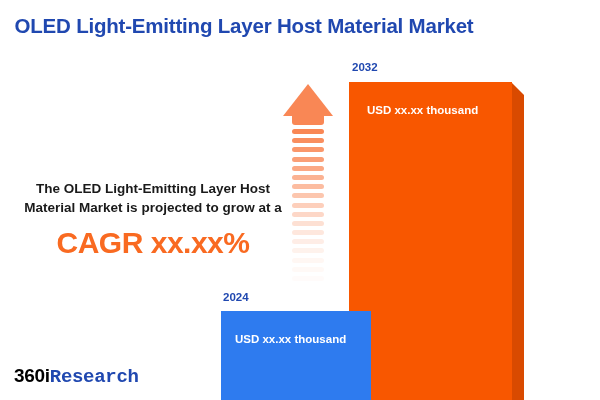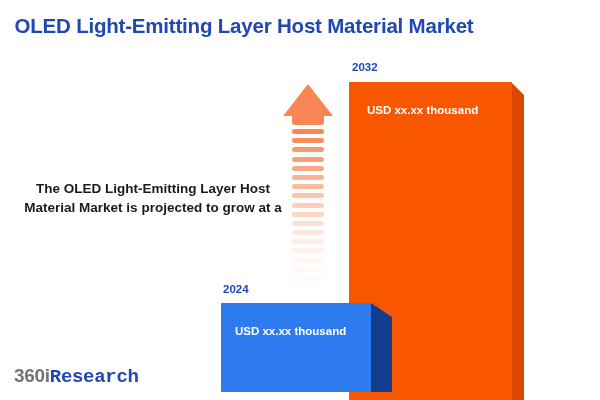--- a/index.html
+++ b/index.html
@@ -143,22 +143,22 @@
     top: 22px;
     font-size: 11.5px;
     font-weight: bold;
     color: #ffffff;
     white-space: nowrap;
   }
 
   
   #bar-2024 {
     left: 221px;
-    top: 303px;
-    width: 171px;
+    top: 311px;
+    width: 149px;
     height: 89px;
   }
   #bar-2024-side {
     position: absolute;
     right: 0;
     top: 0;
     width: 21px;
     height: 89px;
     background: #123c8c;
     clip-path: polygon(0 0, 100% 14px, 100% 100%, 0 100%);
@@ -191,32 +191,33 @@
 
   
   #logo {
     position: absolute;
     left: 14px;
     top: 365px;
     font-size: 19px;
     font-weight: bold;
     letter-spacing: -0.3px;
   }
-  #logo-360i { color: #737373; }
+  #logo-360i { color: #000000; }
   #logo-research { color: #2048b0; font-family: Liberation Mono, monospace; }
 </style>
 </head>
 <body>
 
 <div id="page">
 
   <div id="chart-title">OLED Light-Emitting Layer Host Material Market</div>
 
   <div id="cagr-block">
     <div id="cagr-description">The OLED Light-Emitting Layer Host Material Market is projected to grow at a</div>
+    <div id="cagr-value">CAGR xx.xx%</div>
   </div>
 
   <div id="growth-arrow">
     <div id="arrow-head"></div>
     <div id="arrow-neck"></div>
     <div id="arrow-shaft">
       <div class="arrow-stripe" style="opacity:1"></div>
       <div class="arrow-stripe" style="opacity:0.94"></div>
       <div class="arrow-stripe" style="opacity:0.87"></div>
       <div class="arrow-stripe" style="opacity:0.80"></div>

